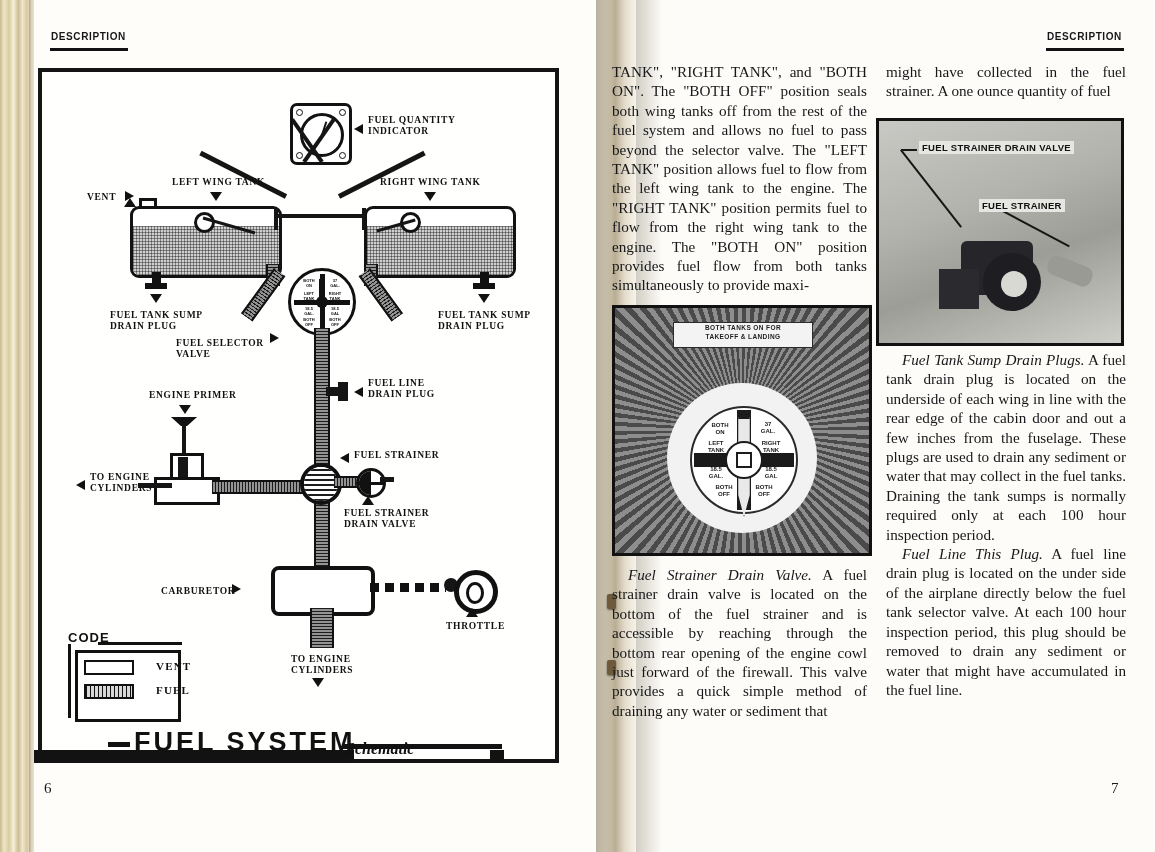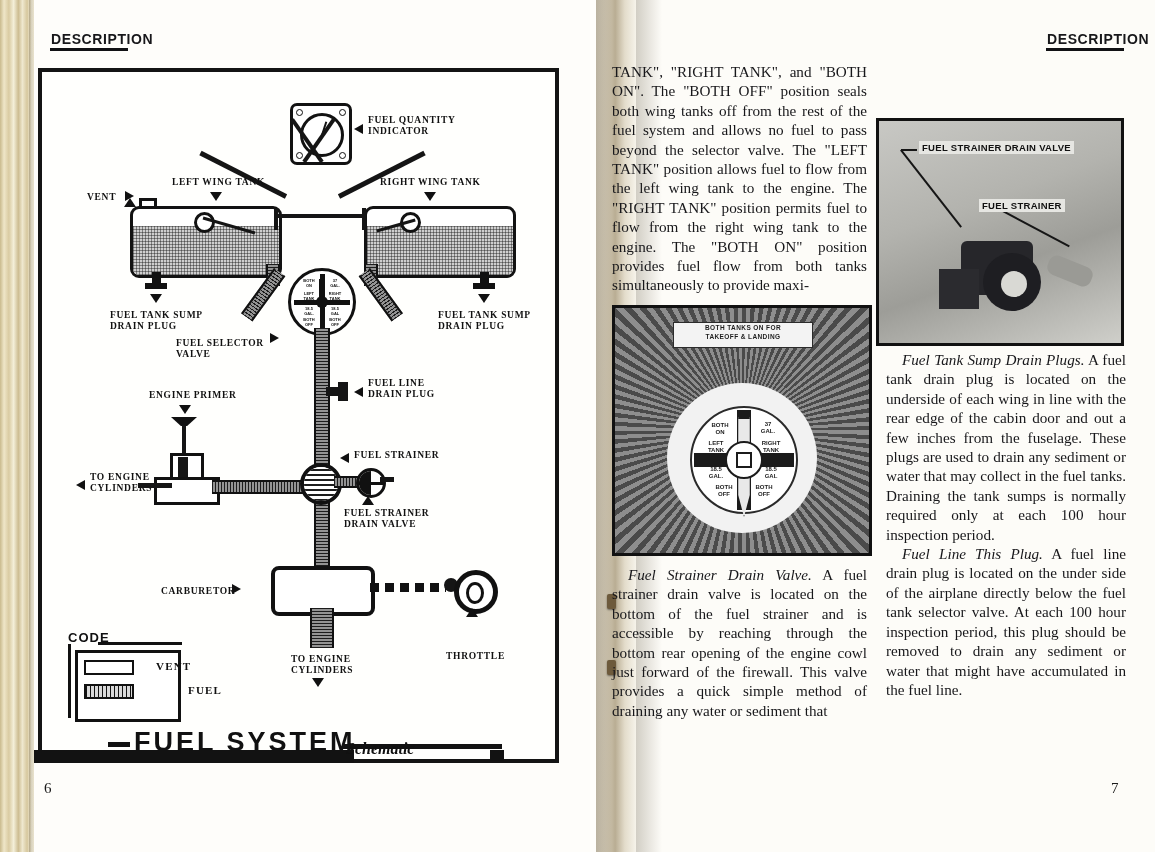--- a/index.html
+++ b/index.html
@@ -22,21 +22,21 @@
   .gutter .shade{position:absolute;left:0;top:0;width:16px;height:100%;
     background:linear-gradient(90deg,rgba(120,108,84,.45),rgba(120,108,84,0));}
   .right-page{position:absolute;left:636px;top:0;width:519px;height:852px;background:#fdfcf8;}
   .staple{position:absolute;width:9px;height:15px;background:#6d5a3c;border-radius:2px;
     box-shadow:0 1px 2px rgba(0,0,0,.45);}
   .pg-shadow-right{position:absolute;left:636px;top:0;width:26px;height:852px;
     background:linear-gradient(90deg,rgba(110,100,78,.30),rgba(110,100,78,0));}
 
   
   .runhead{position:absolute;font-family:"Liberation Sans",sans-serif;font-weight:bold;
-    font-size:14px;letter-spacing:.6px;color:#17171a;}
+    font-size:10px;letter-spacing:.6px;color:#17171a;}
   .runrule{position:absolute;height:3px;background:#111114;}
 
   
   .folio{position:absolute;font-family:"Liberation Serif",serif;font-size:15px;color:#1a1a1a;}
 
   
   .sch-frame{position:absolute;left:38px;top:68px;width:513px;height:687px;
     border:4px solid #141414;background:#fffffd;}
   .sch-inner{position:absolute;inset:0;}
 
@@ -316,35 +316,35 @@
 DRAIN VALVE</div>
 
     <div class="lbl" style="left:119px;top:514px;">CARBURETOR</div>
     <div class="arw r" style="left:190px;top:512px;"></div>
     <div class="carb" style="left:229px;top:494px;"></div>
 
     <div class="dashrod" style="left:328px;top:511px;width:76px;"></div>
     <div class="pipe" style="left:402px;top:506px;width:14px;height:14px;border-radius:50%;"></div>
     <div class="throttle-knob" style="left:412px;top:498px;"></div>
     <div class="arw u" style="left:424px;top:536px;"></div>
-    <div class="lbl" style="left:404px;top:549px;margin-top:30px;">THROTTLE</div>
+    <div class="lbl" style="left:404px;top:549px;">THROTTLE</div>
 
     <div class="fpipe" style="left:268px;top:536px;width:20px;height:40px;"></div>
     <div class="lbl" style="left:249px;top:582px;">TO ENGINE
 CYLINDERS</div>
     <div class="arw d" style="left:270px;top:606px;"></div>
 
     <div class="code-title" style="left:26px;top:558px;">CODE</div>
     <div class="code-rule" style="left:56px;top:570px;width:84px;height:3px;"></div>
     <div class="code-rule" style="left:26px;top:572px;width:3px;height:74px;"></div>
     <div class="code-box" style="left:33px;top:578px;width:100px;height:66px;"></div>
     <div class="swatch-vent" style="left:42px;top:588px;"></div>
     <div class="code-word" style="left:114px;top:588px;">VENT</div>
     <div class="swatch-fuel" style="left:42px;top:612px;"></div>
-    <div class="code-word" style="left:114px;top:612px;margin-left:32px;">FUEL</div>
+    <div class="code-word" style="left:114px;top:612px;">FUEL</div>
 
     <div class="title-dash" style="left:66px;top:670px;width:22px;"></div>
     <div class="sch-title" style="left:92px;top:655px;">FUEL SYSTEM</div>
     <div class="title-dash" style="left:300px;top:672px;width:160px;"></div>
     <div class="title-bar" style="left:-8px;top:678px;width:320px;"></div>
     <div class="sch-script" style="left:304px;top:668px;">Schematic</div>
     <div class="title-sq" style="left:448px;top:678px;"></div>
 
    </div>
   </div>
@@ -386,20 +386,23 @@
   </div>
 
   <div class="col" style="left:612px;top:565px;width:255px;">
     <p class="ind"><i>Fuel Strainer Drain Valve.</i><span> A fuel strainer drain valve is located on the bottom of the fuel strainer and is accessible by reaching through the bottom rear opening of the engine cowl just forward of the firewall. This valve provides a quick simple method of draining any water or sediment that</span></p>
   </div>
 
   <div class="runhead" style="left:1047px;top:31px;">DESCRIPTION</div>
   <div class="runrule" style="left:1046px;top:48px;width:78px;"></div>
   <div class="folio" style="left:1111px;top:780px;">7</div>
 
+  <div class="col" style="left:886px;top:62px;width:240px;">
+    <p>might have collected in the fuel strainer. A one ounce quantity of fuel</p>
+  </div>
 
   <div class="photo" style="left:876px;top:118px;width:242px;height:222px;">
     <div class="strainer-photo"></div>
     <div class="sp-part" style="left:82px;top:120px;width:72px;height:54px;border-radius:6px;"></div>
     <div class="sp-part" style="left:104px;top:132px;width:58px;height:58px;border-radius:50%;background:#1e1e22;"></div>
     <div class="sp-part" style="left:122px;top:150px;width:26px;height:26px;border-radius:50%;background:#d9d9d4;"></div>
     <div class="sp-part" style="left:60px;top:148px;width:40px;height:40px;background:#2b2b2f;"></div>
     <div class="sp-part" style="left:168px;top:140px;width:46px;height:20px;border-radius:8px;background:#9a9a95;transform:rotate(22deg);"></div>
     <div class="sp-lead" style="left:22px;top:28px;width:98px;transform:rotate(52deg);"></div>
     <div class="sp-lead" style="left:22px;top:28px;width:16px;transform:rotate(0deg);"></div>

